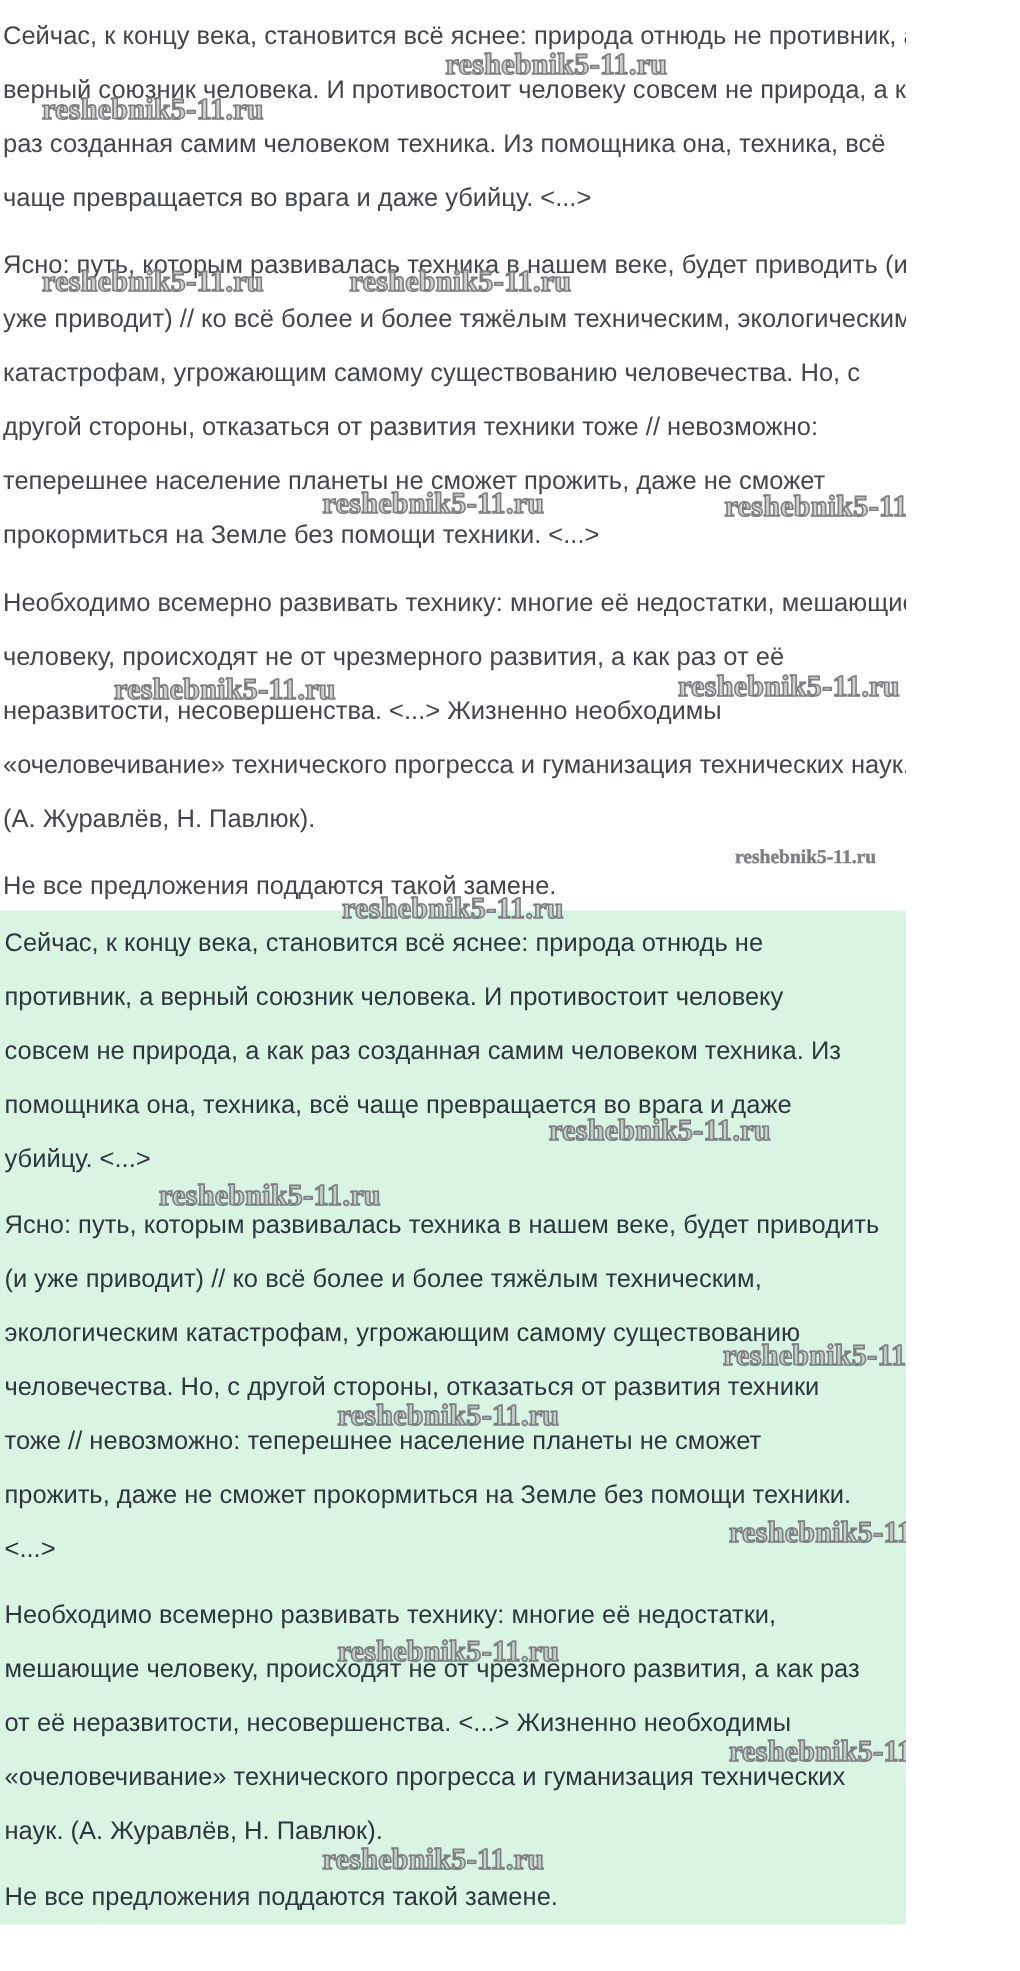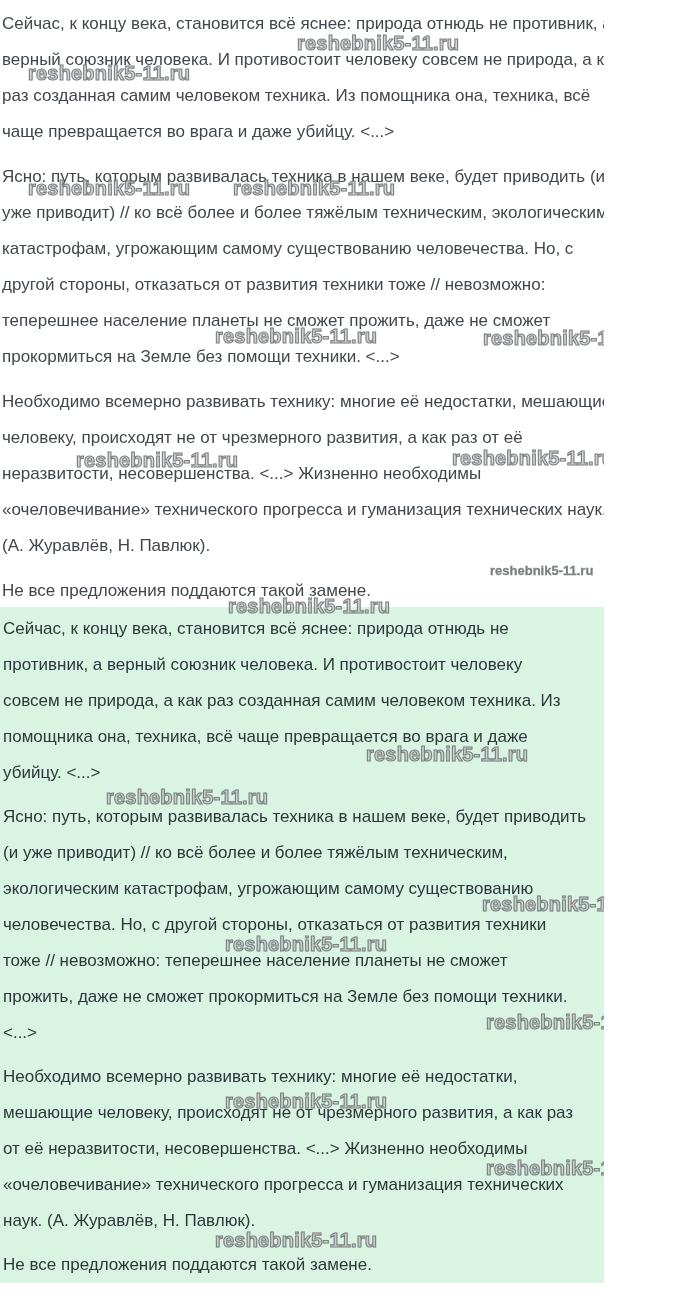--- a/index.html
+++ b/index.html
@@ -20,21 +20,21 @@
     position:absolute;top:607px;left:0;width:637px;height:676px;
     background:#d9f4e3;
     box-sizing:border-box;
     padding:4px 10px 0 3px;
     color:#2e373b;
     font-size:17px;line-height:36px;
   }
   .answer-block p{margin:0 0 8px 0;white-space:pre-line;}
   .watermark{
     position:absolute;
-    font-family:Liberation Sans, sans-serif;
+    font-family:Liberation Serif, serif;
     font-weight:bold;
     white-space:nowrap;
     pointer-events:none;
   }
   .watermark.large{
     font-size:20px;
     letter-spacing:0.2px;
     color:rgba(255,255,255,0.35);
     -webkit-text-stroke:1.1px #7d8082;
     text-shadow:0 0 1px rgba(125,128,130,0.55);

